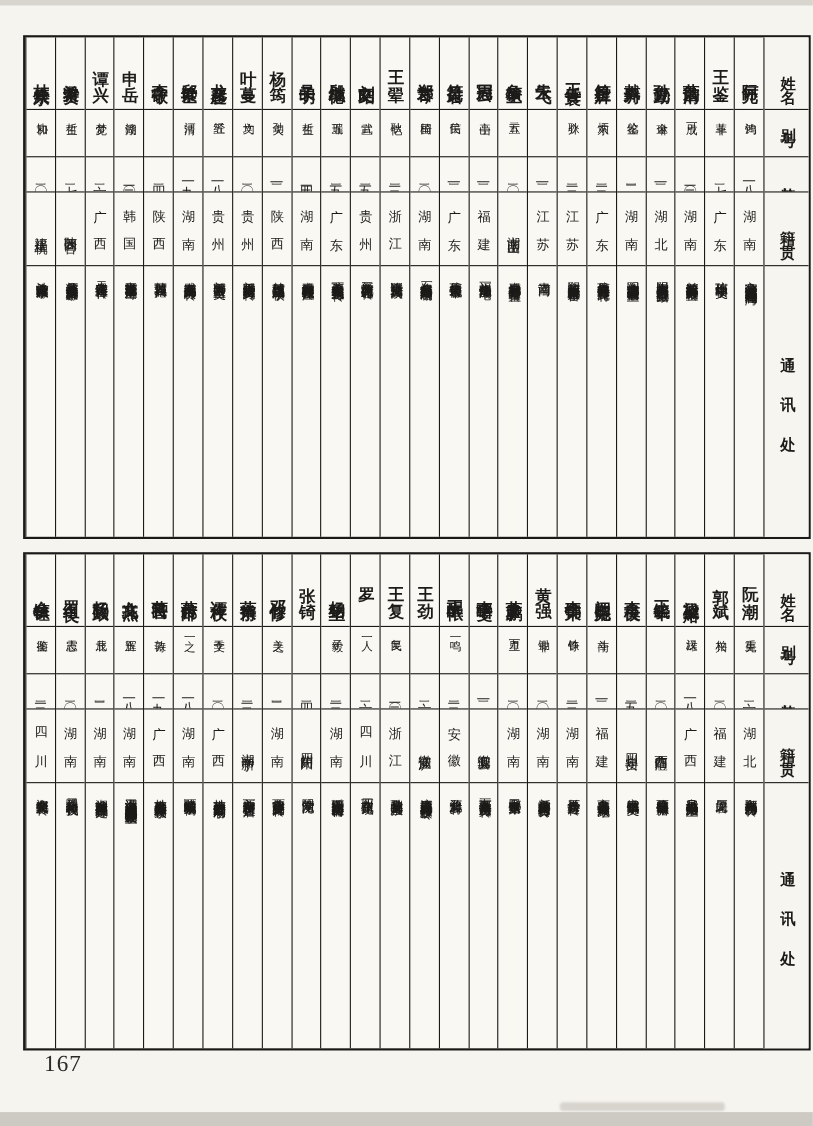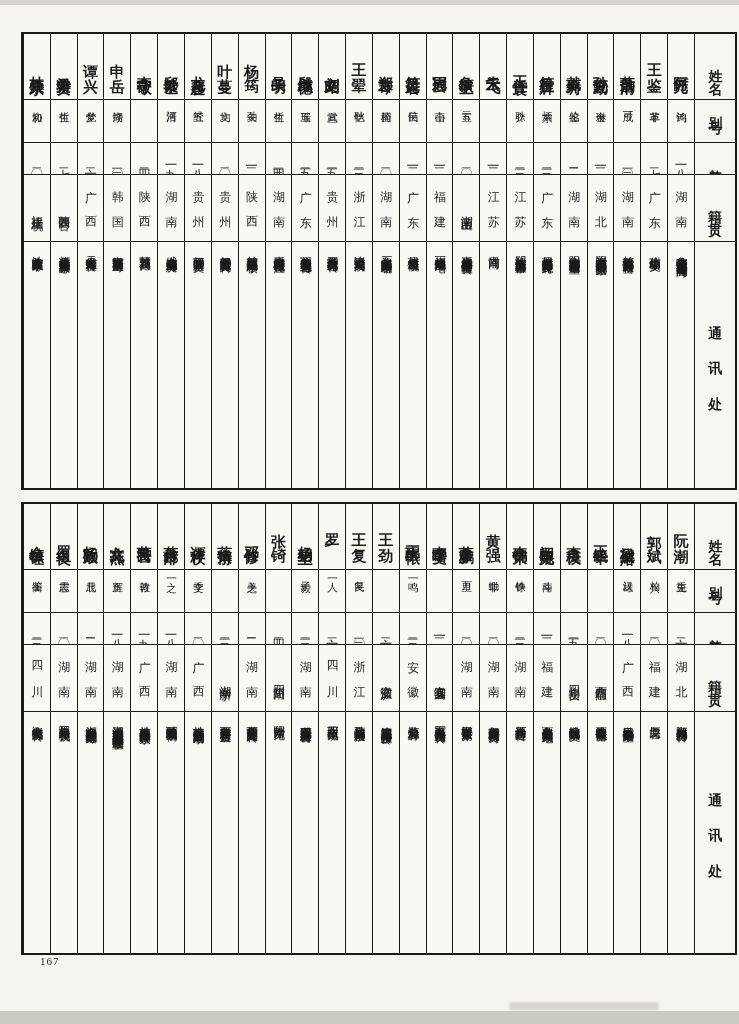--- a/index.html
+++ b/index.html
@@ -42,21 +42,21 @@
   .c-native .vtext{font-size:12px;letter-spacing:.08em;line-height:13px;max-height:62px;}
   .c-native .spread2{letter-spacing:2.1em;align-self:flex-start;margin-top:6px;}
   .c-address .vtext{font-size:11.5px;line-height:13.5px;letter-spacing:.04em;max-height:243px;}
   .header-col .cell .vtext{font-weight:bold;font-size:14px;}
   .h-name .vtext{letter-spacing:.9em;margin-top:8px;}
   .h-alias .vtext{letter-spacing:.35em;margin-top:2px;}
   .h-age .vtext{letter-spacing:0;font-size:12.5px;}
   .h-native .vtext{letter-spacing:.9em;margin-top:8px;}
   .h-address{align-items:center;}
   .h-address .vtext{letter-spacing:2.6em;}
-  .page-number{position:absolute;left:40px;top:955px;font-size:11px;letter-spacing:1px;color:#2a2927;}
+  .page-number{position:absolute;left:40px;top:955px;font-size:21px;letter-spacing:1px;color:#2a2927;}
 </style>
 </head>
 <body>
 
 <div class="scan-edge-top"></div>
 
 <div class="sheet tbl tbl-top">
   <div class="col header-col">
     <div class="cell c-name h-name">
       <span class="vtext">姓名</span>

